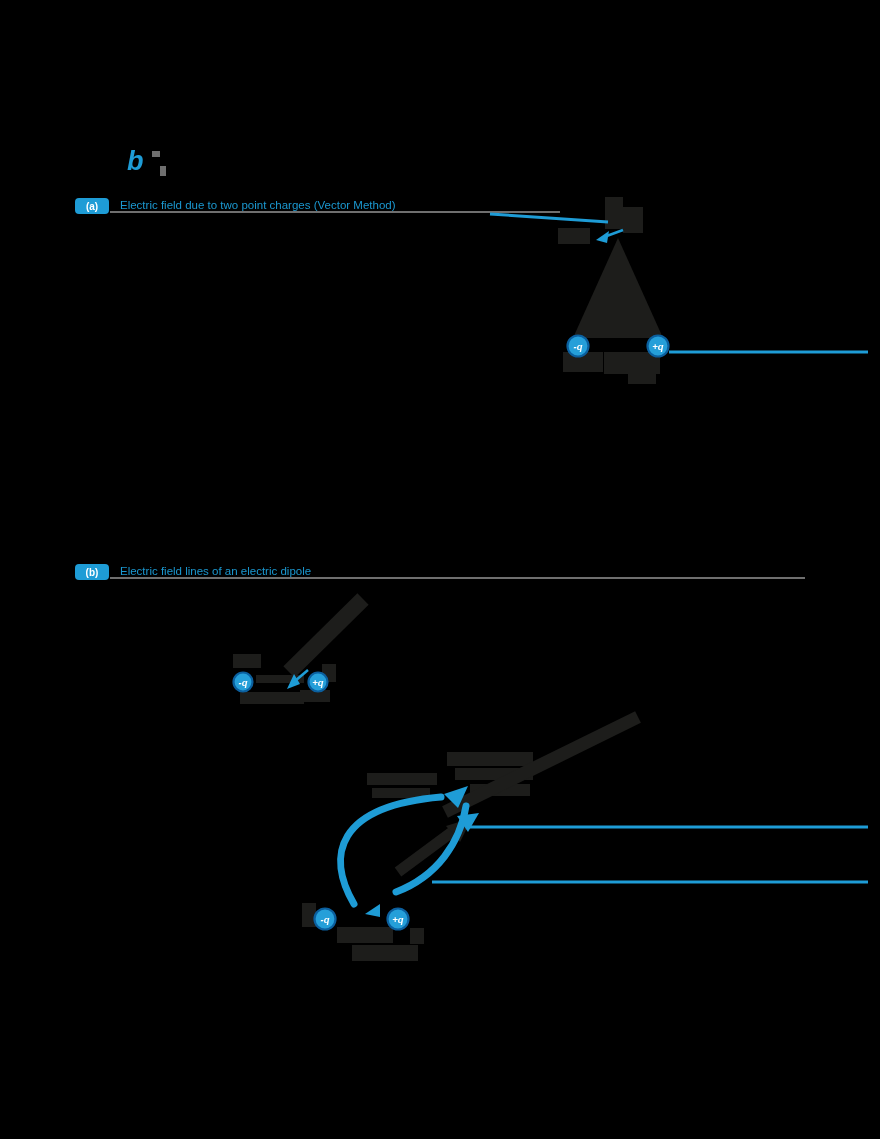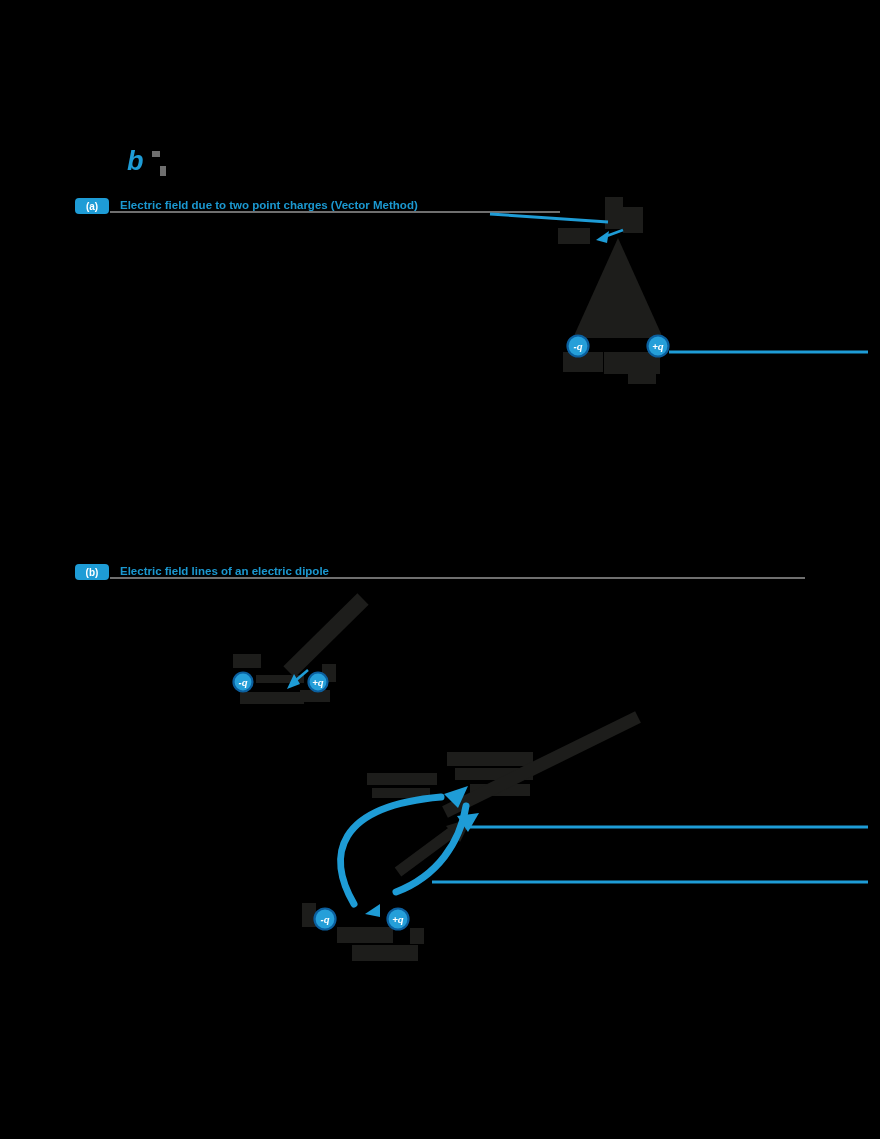--- a/index.html
+++ b/index.html
@@ -15,21 +15,21 @@
   .logo-bit2{position:absolute;left:160px;top:166px;width:6px;height:10px;background:#6f6f6f;}
   .heading-row{position:absolute;left:0;width:880px;height:20px;}
   .heading-rule{position:absolute;top:13px;height:2px;background:#6f6f6f;}
   .heading-badge{
     position:absolute;left:75px;top:0;width:34px;height:16px;border-radius:4px;
     background:#1e9cd6;color:#fff;font-size:10px;font-weight:bold;
     display:flex;align-items:center;justify-content:center;
   }
   .heading-title{
     position:absolute;left:120px;top:1px;color:#1b98d0;font-size:11.5px;
-    font-weight:bold;white-space:nowrap;
+    font-weight:normal;white-space:nowrap;
   }
   svg.overlay{position:absolute;left:0;top:0;}
   .ink{fill:#1d1d1b;}
   .inkline{stroke:#1d1d1b;fill:none;}
   .blue{stroke:#1e9cd6;fill:none;}
   .bluefill{fill:#1e9cd6;stroke:none;}
   .charge{fill:#259fd9;stroke:#0b5f9e;stroke-width:2.2px;}
   .charge-label{
     fill:#ffffff;font-family:"Liberation Sans",sans-serif;font-size:9.5px;
     font-weight:bold;font-style:italic;text-anchor:middle;

